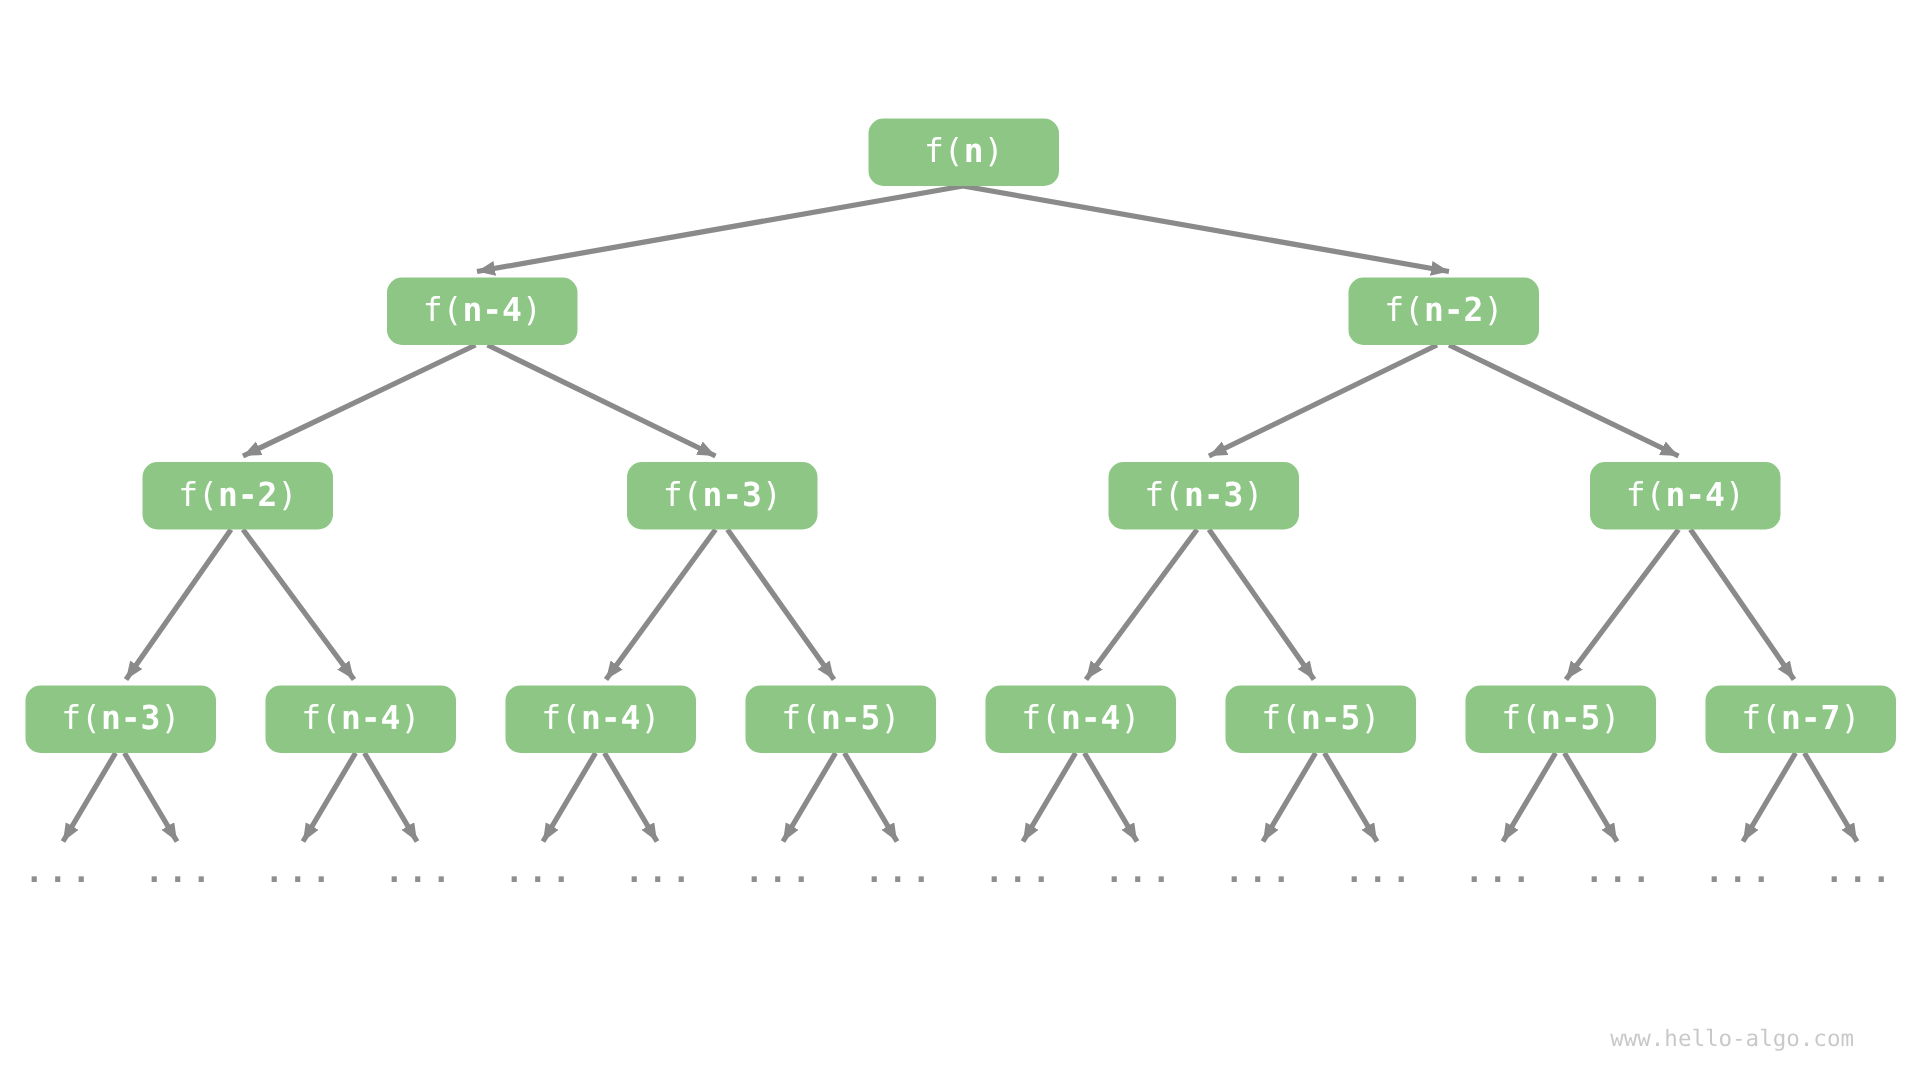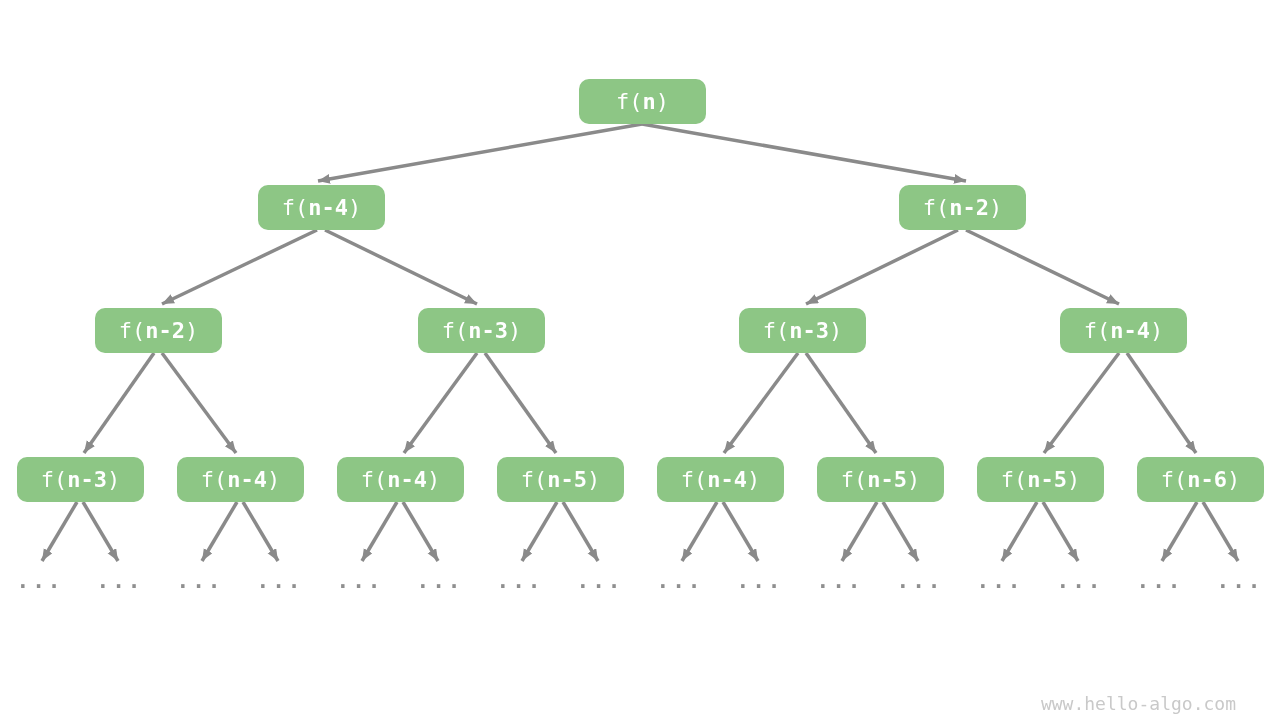--- a/index.html
+++ b/index.html
@@ -15,22 +15,22 @@
     display:flex;align-items:center;justify-content:center;
     font-size:22px;line-height:45px;white-space:pre;
   }
   .node .b{font-weight:bold;}
   .dots{
     position:absolute;top:569px;transform:translateX(-50%);
     color:var(--dots,#8f8f8f);font-size:21px;font-weight:bold;letter-spacing:3px;
     line-height:24px;
   }
   .watermark{
-    position:absolute;right:44px;bottom:6px;
-    color:var(--watermark,#c9c9c9);font-size:18px;
+    position:absolute;right:44px;bottom:19px;
+    color:var(--watermark,#c9c9c9);font-size:15px;
   }
 </style>
 </head>
 <body>
 
 <div class="stage">
 
   <svg class="edges" viewBox="0 0 1280 720">
     <defs>
       <marker id="ah" markerUnits="userSpaceOnUse" markerWidth="14" markerHeight="12" refX="12" refY="5" orient="auto">
@@ -81,21 +81,21 @@
   <div class="node" style="left:739px;top:308px"><span>f(</span><span class="b">n-3</span><span>)</span></div>
   <div class="node" style="left:1060px;top:308px"><span>f(</span><span class="b">n-4</span><span>)</span></div>
 
   <div class="node" style="left:17px;top:457px"><span>f(</span><span class="b">n-3</span><span>)</span></div>
   <div class="node" style="left:177px;top:457px"><span>f(</span><span class="b">n-4</span><span>)</span></div>
   <div class="node" style="left:337px;top:457px"><span>f(</span><span class="b">n-4</span><span>)</span></div>
   <div class="node" style="left:497px;top:457px"><span>f(</span><span class="b">n-5</span><span>)</span></div>
   <div class="node" style="left:657px;top:457px"><span>f(</span><span class="b">n-4</span><span>)</span></div>
   <div class="node" style="left:817px;top:457px"><span>f(</span><span class="b">n-5</span><span>)</span></div>
   <div class="node" style="left:977px;top:457px"><span>f(</span><span class="b">n-5</span><span>)</span></div>
-  <div class="node" style="left:1137px;top:457px"><span>f(</span><span class="b">n-6</span><span>)</span></div>
+  <div class="node" style="left:1137px;top:457px"><span>f(</span><span class="b">n-7</span><span>)</span></div>
 
   <span class="dots" style="left:40px">...</span>
   <span class="dots" style="left:120px">...</span>
   <span class="dots" style="left:200px">...</span>
   <span class="dots" style="left:280px">...</span>
   <span class="dots" style="left:360px">...</span>
   <span class="dots" style="left:440px">...</span>
   <span class="dots" style="left:520px">...</span>
   <span class="dots" style="left:600px">...</span>
   <span class="dots" style="left:680px">...</span>

